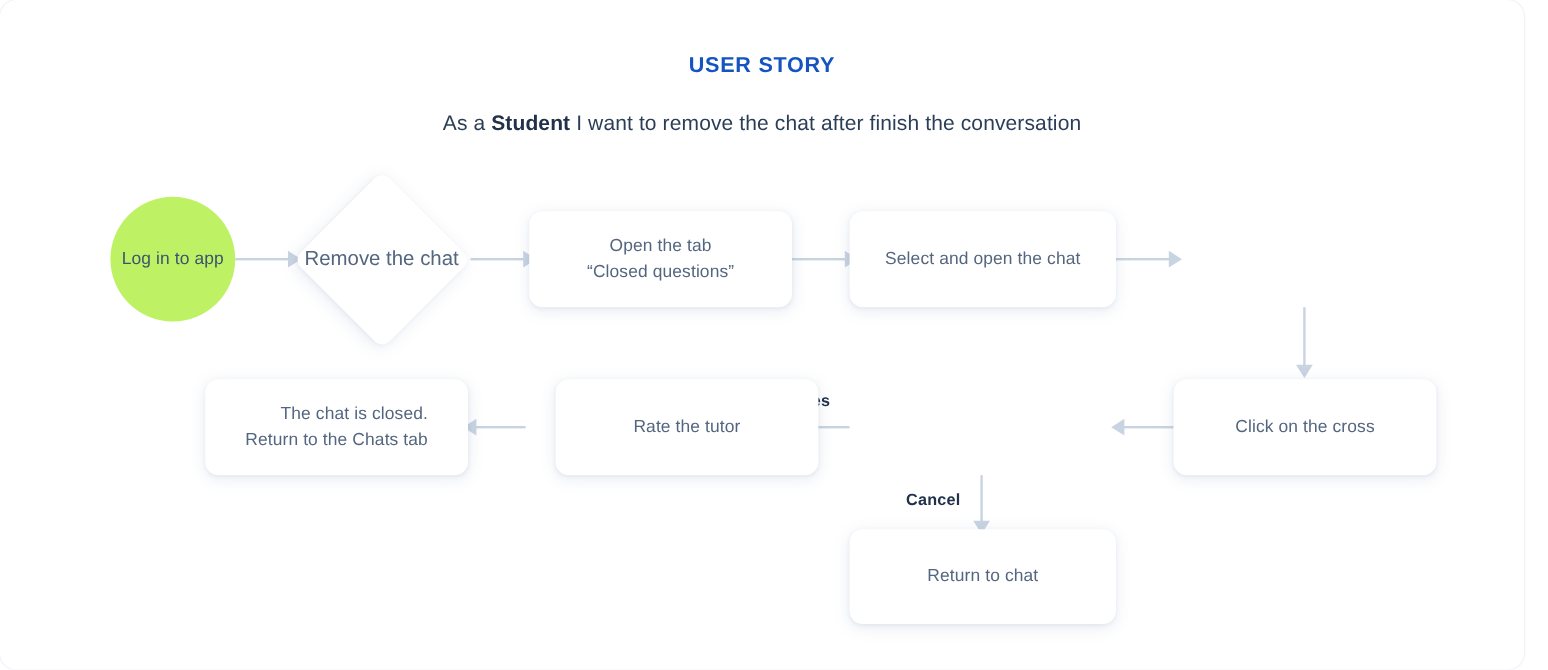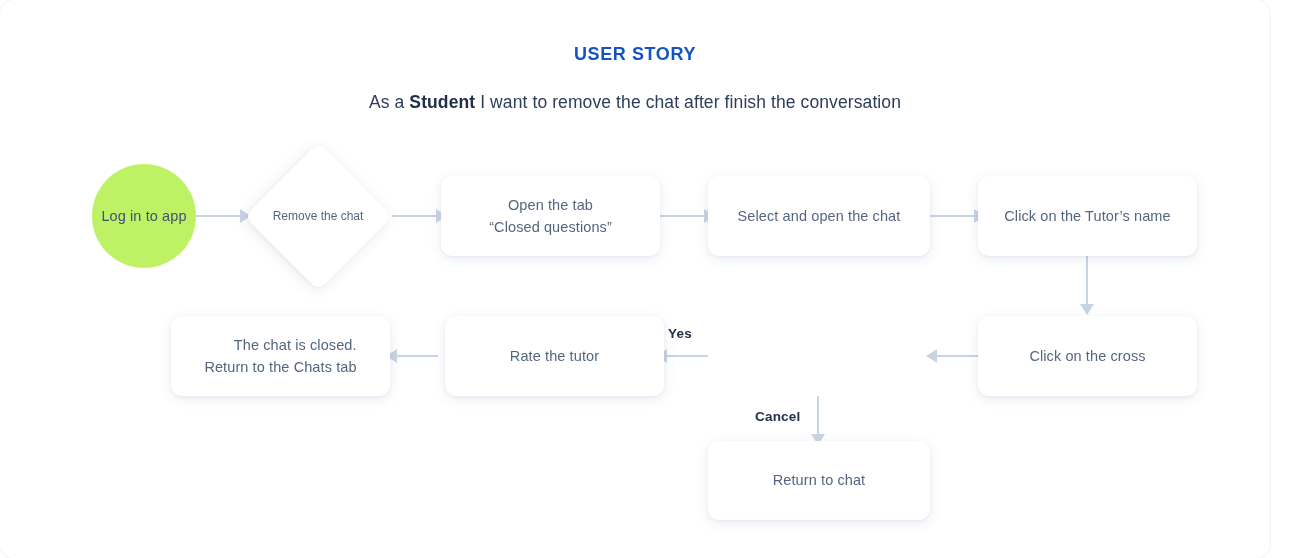--- a/index.html
+++ b/index.html
@@ -95,21 +95,21 @@
     background: #ffffff;
     border-radius: 9px;
     transform: rotate(45deg);
     box-shadow: 0 3px 13px rgba(86,112,156,0.13),
                 0 1px 3px rgba(86,112,156,0.08);
   }
   .node-diamond-label {
     position: relative;
     z-index: 2;
     color: #54667f;
-    font-size: 12px;
+    font-size: 17px;
     white-space: nowrap;
   }
 
   .node-text { white-space: pre-line; }
 
   
   .conn {
     position: absolute;
     pointer-events: none;
   }
@@ -222,30 +222,27 @@
 
   <div class="node node-box" style="left:441px; top:176px; width:219px; height:80px;">
     <span class="node-text">Open the tab
 “Closed questions”</span>
   </div>
 
   <div class="node node-box" style="left:708px; top:176px; width:222px; height:80px;">
     <span class="node-text">Select and open the chat</span>
   </div>
 
-  <div class="node node-box" style="left:978px; top:176px; width:219px; height:80px;">
-    <span class="node-text">Click on the Tutor’s name</span>
-  </div>
 
   <div class="node node-box" style="left:978px; top:316px; width:219px; height:80px;">
     <span class="node-text">Click on the cross</span>
   </div>
 
 
-  <div class="node node-box" style="left:445px; top:316px; width:219px; height:80px;">
+  <div class="node node-box" style="left:463px; top:316px; width:219px; height:80px;">
     <span class="node-text">Rate the tutor</span>
   </div>
 
   <div class="node node-box" style="left:171px; top:316px; width:219px; height:80px;text-align:right;">
     <span class="node-text">The chat is closed.
 Return to the Chats tab</span>
   </div>
 
   <div class="node node-box" style="left:708px; top:441px; width:222px; height:79px;">
     <span class="node-text">Return to chat</span>

